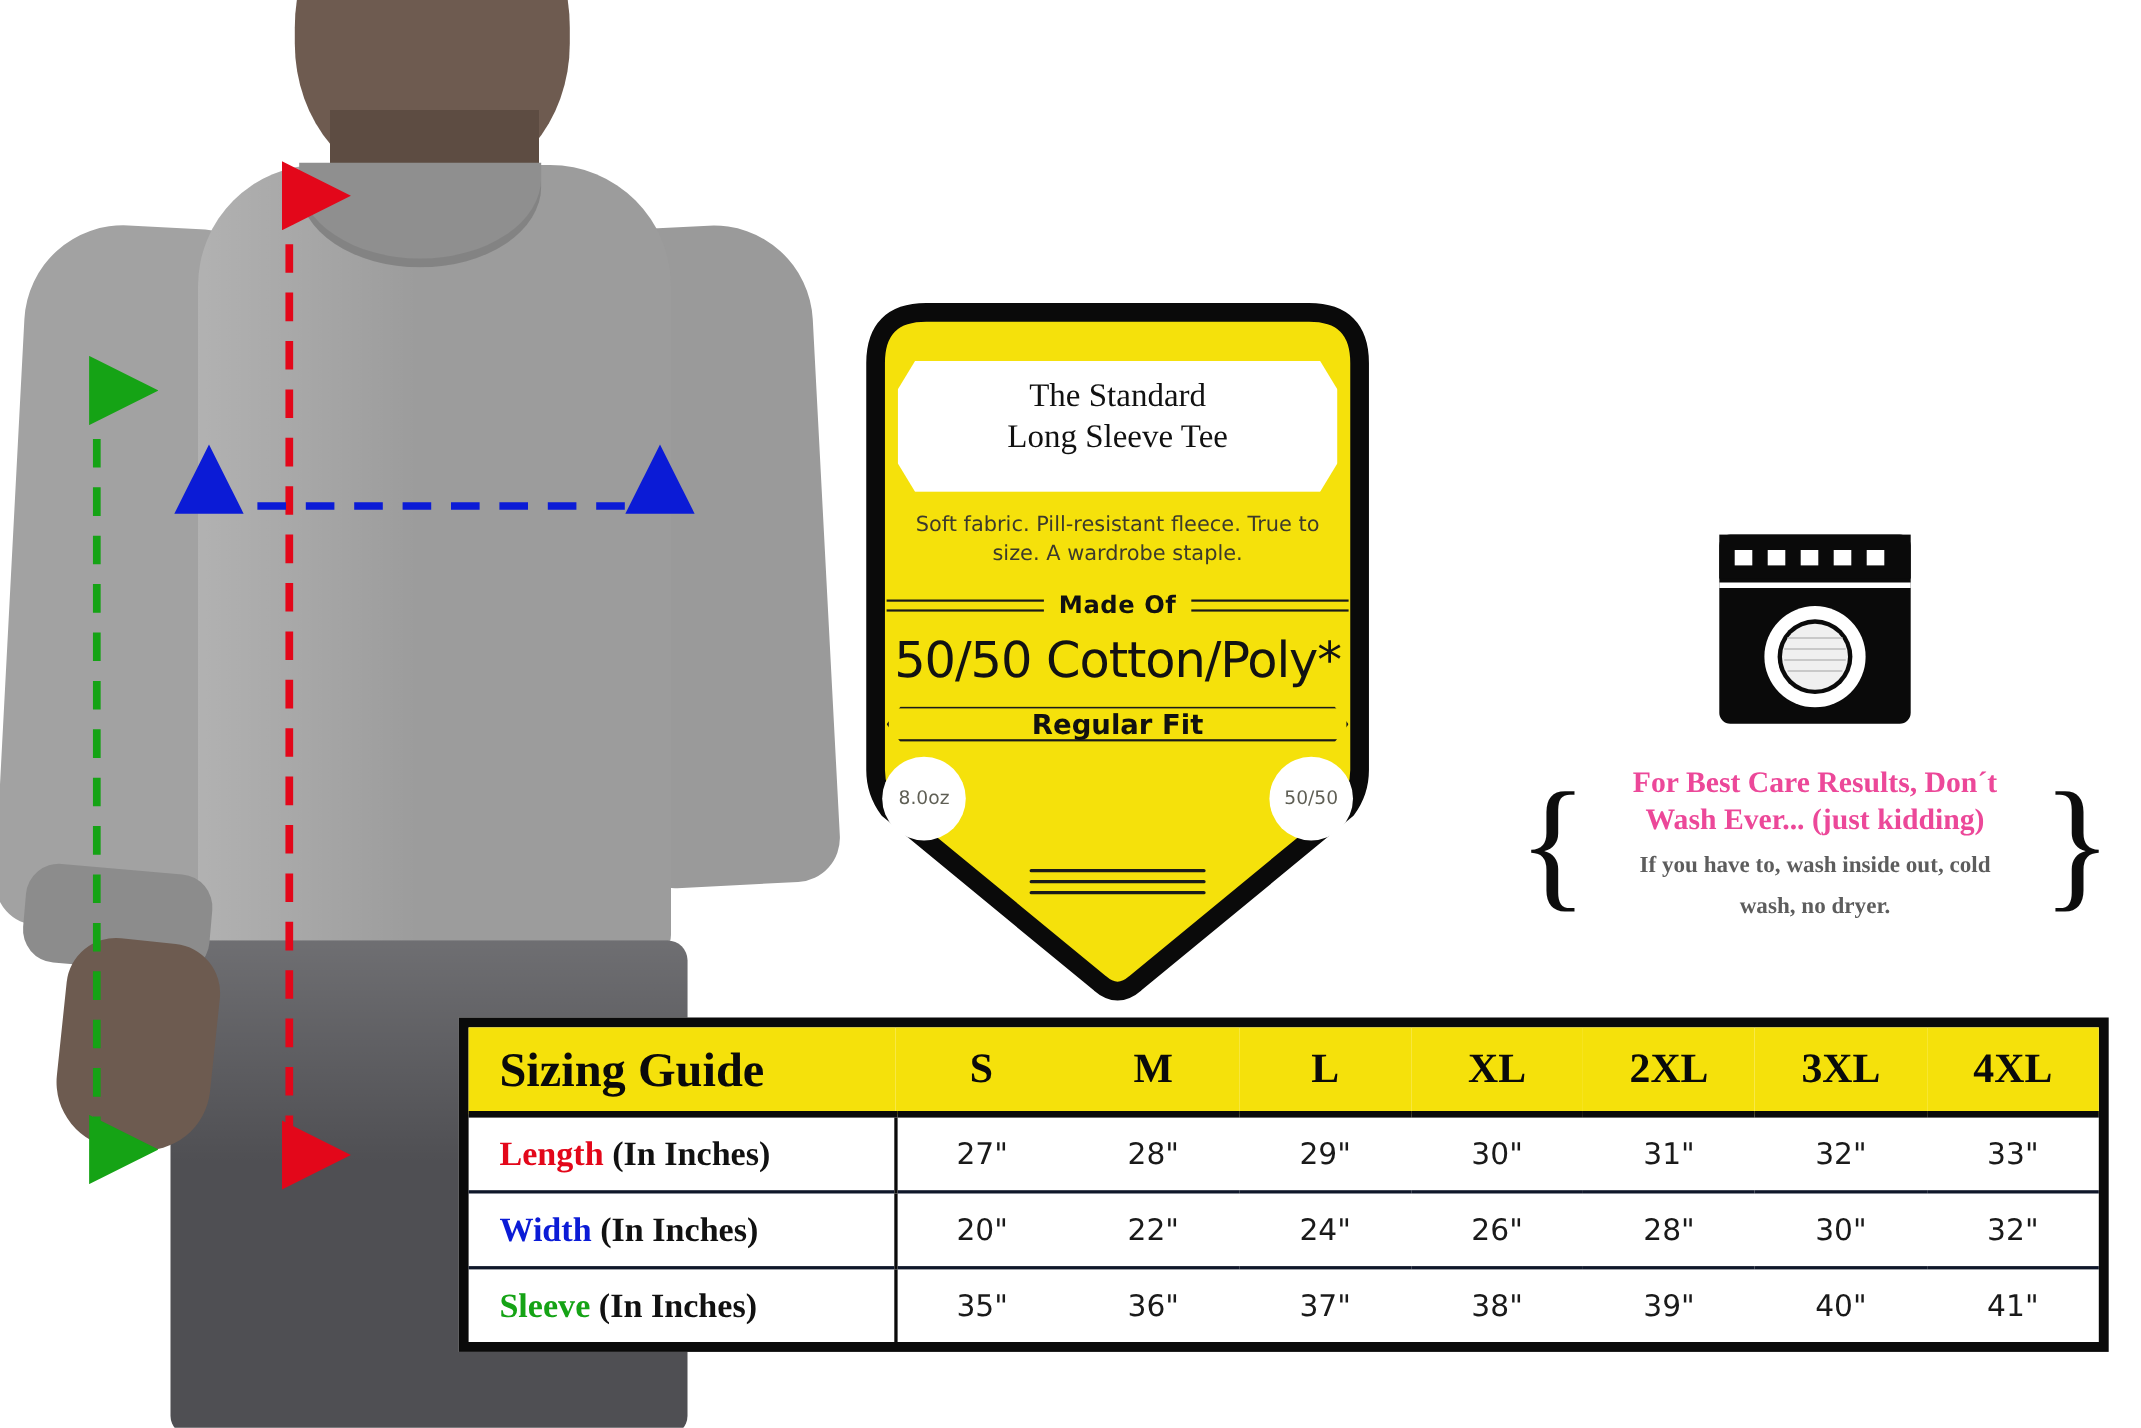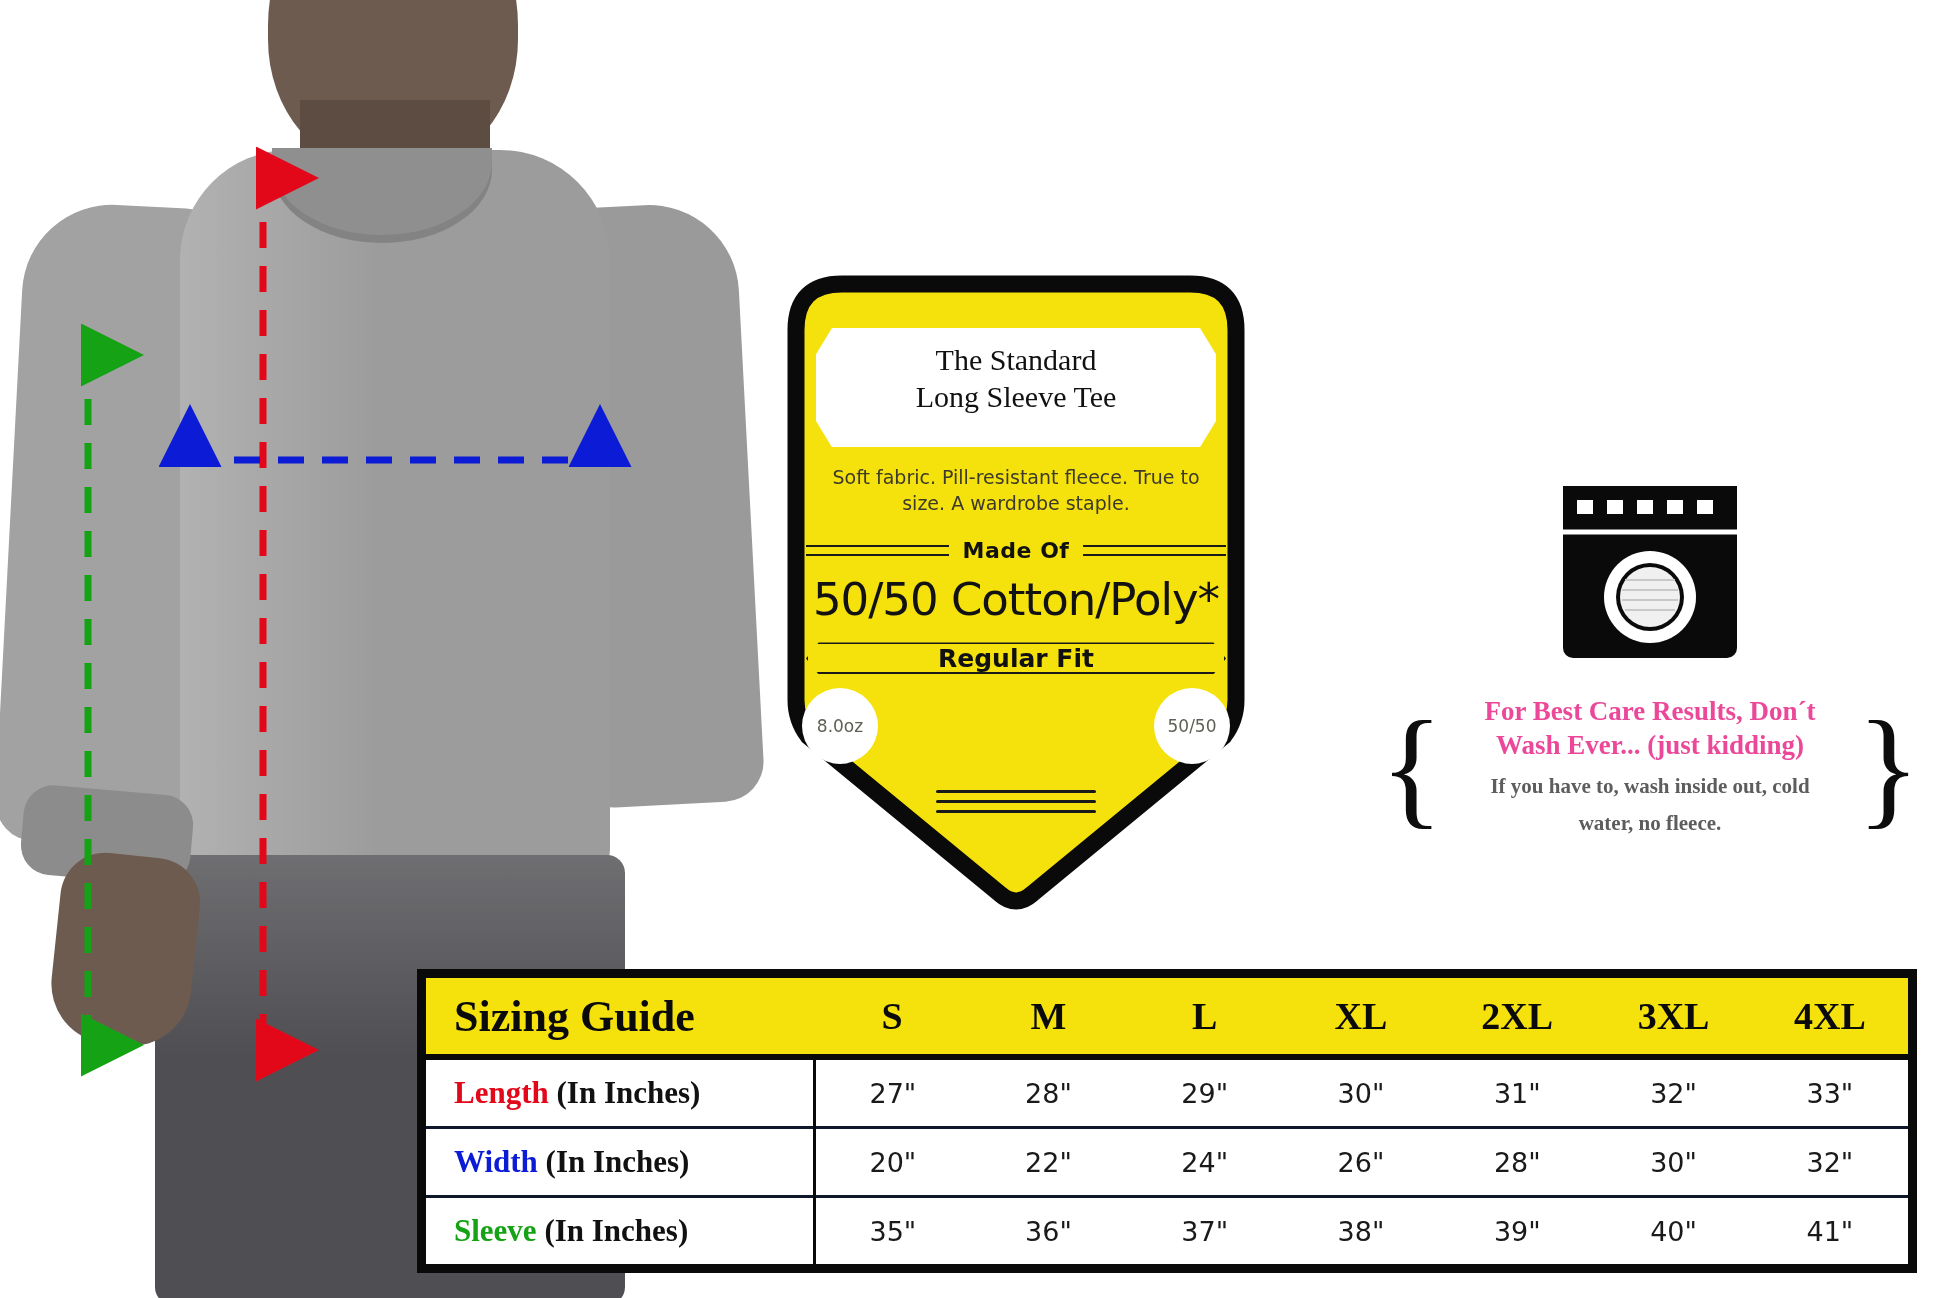--- a/index.html
+++ b/index.html
@@ -287,21 +287,21 @@
     font-family: "Liberation Serif", serif;
     font-weight: bold;
     font-size: 21px;
     line-height: 1.3;
     color: #5d5d5d;
   }
 
   
   .sizing {
     position: absolute;
-    left: 417px; top: 969px;
+    left: 417px; top: 925px;
     width: 1500px;
     border: 9px solid #0a0a0a;
     background: #ffffff;
     box-sizing: border-box;
   }
   .sizing table {
     border-collapse: collapse;
     width: 100%;
     table-layout: fixed;
   }
@@ -447,21 +447,21 @@
       </g>
     </svg>
   </div>
 
   <div class="care-text-row">
     <div class="brace">{</div>
     <div class="care-texts">
       <div class="care-head">For Best Care Results, Don´t</div>
       <div class="care-head">Wash Ever... (just kidding)</div>
       <div class="care-sub">If you have to, wash inside out, cold</div>
-      <div class="care-sub">water, no fleece.</div>
+      <div class="care-sub">wash, no dryer.</div>
     </div>
     <div class="brace">}</div>
   </div>
 </div>
 
 <div class="sizing">
   <table>
     <thead>
       <tr>
         <th class="guide-title">Sizing Guide</th>

